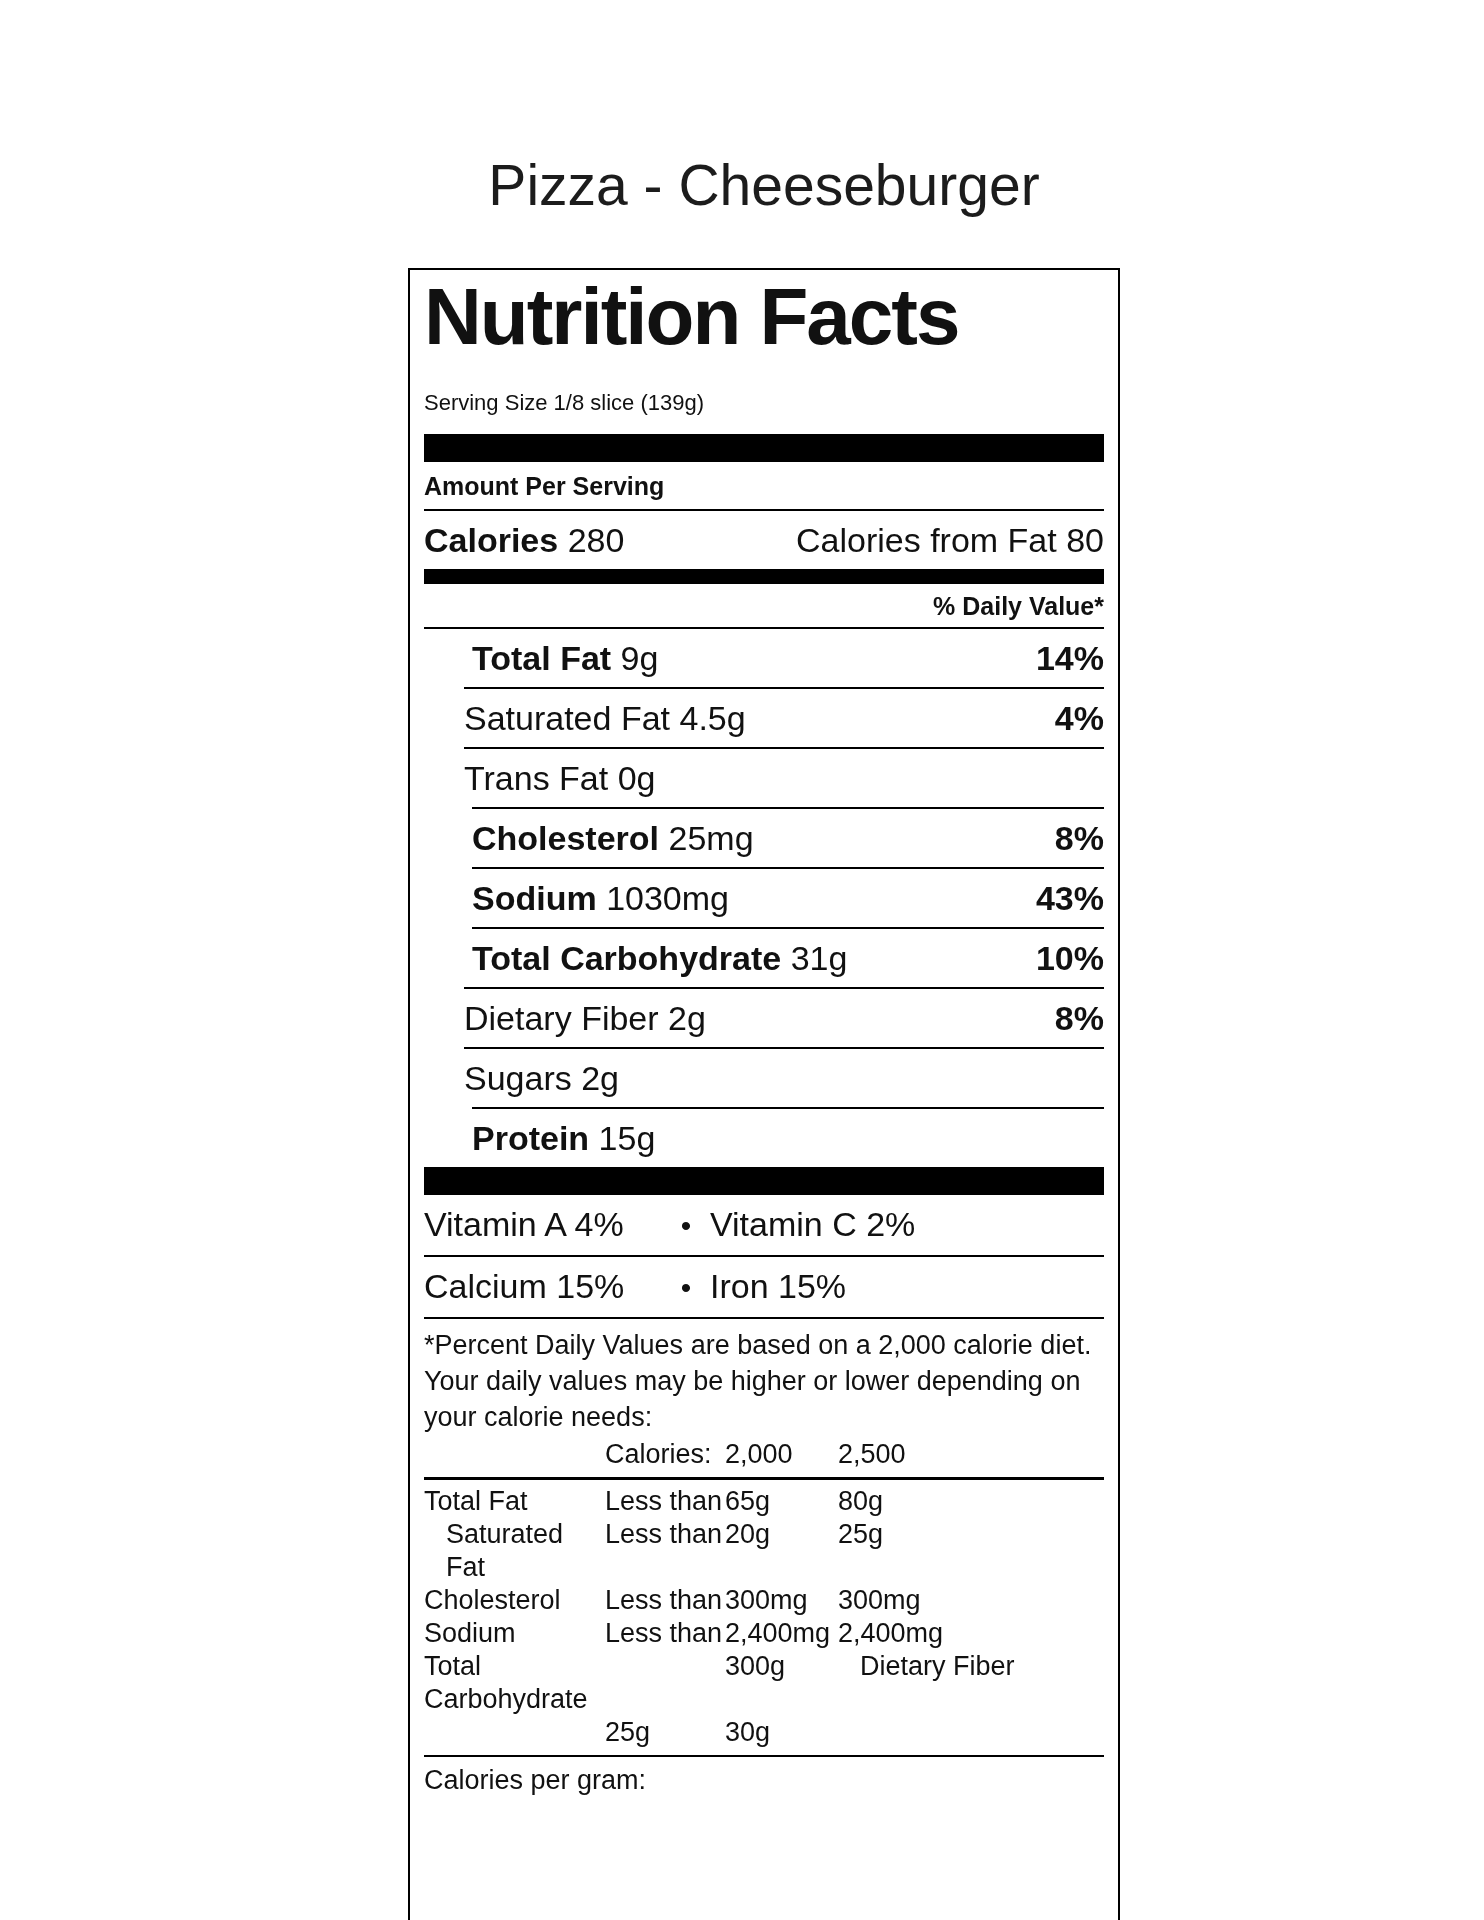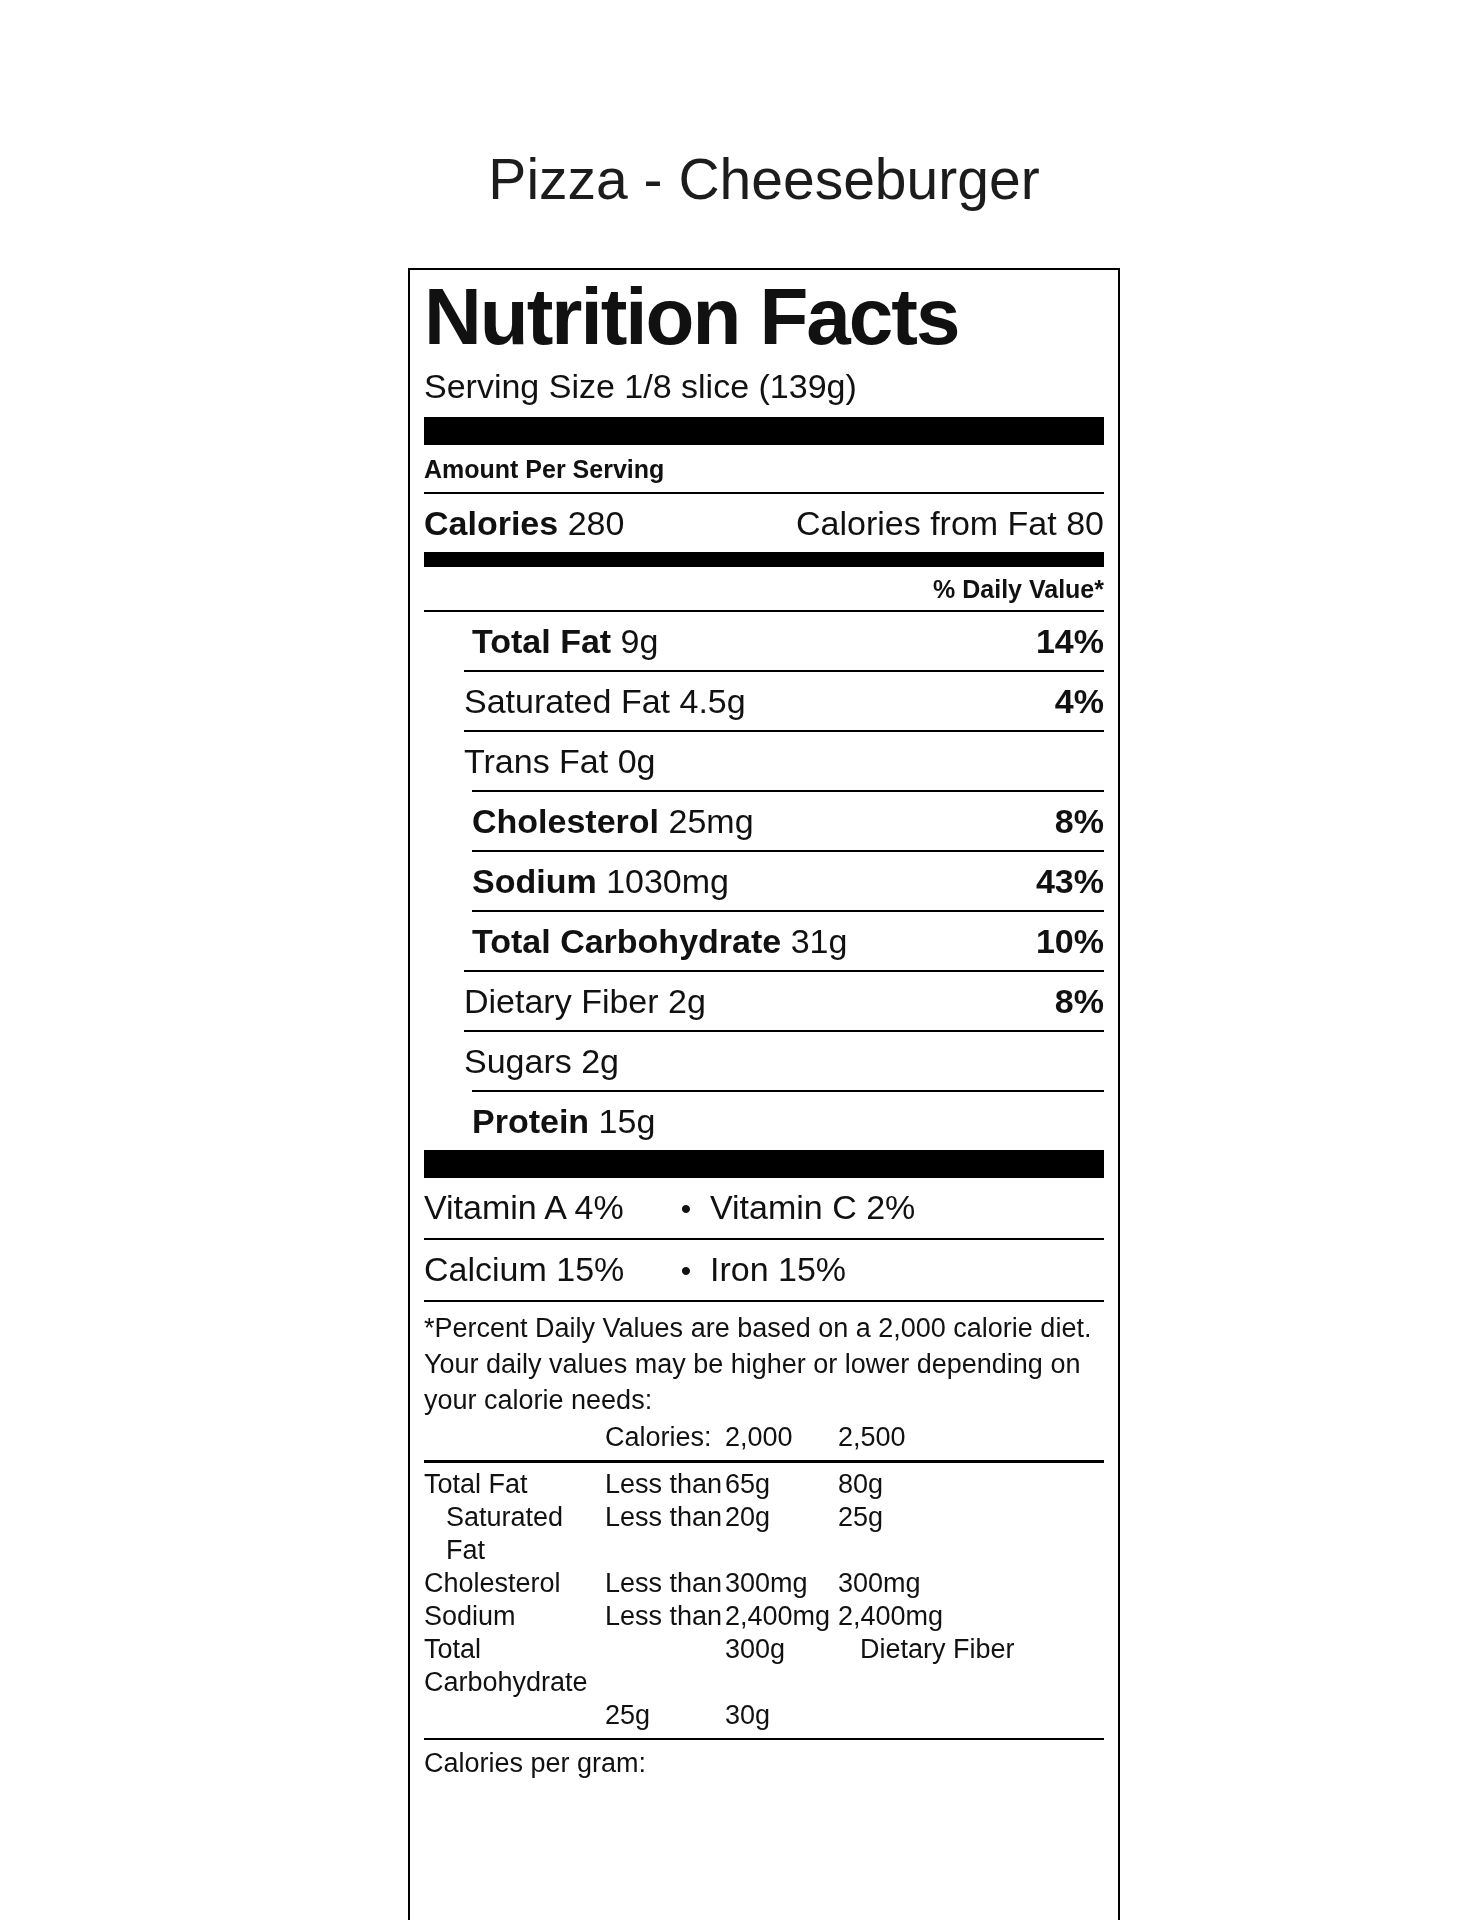--- a/index.html
+++ b/index.html
@@ -7,21 +7,21 @@
   body {
     width: 1484px; height: 1920px;
     font-family: "Liberation Sans", "DejaVu Sans", sans-serif;
     color: #111111;
     position: relative;
   }
   .page { position: absolute; inset: 0; background: #ffffff; }
 
   .food-title {
     position: absolute;
-    left: 408px; top: 146px; width: 712px;
+    left: 408px; top: 152px; width: 712px;
     text-align: center;
     font-size: 57px;
     font-weight: 400;
     color: #1c1c1c;
     letter-spacing: 0px;
   }
 
   .label-box {
     position: absolute;
     left: 408px; top: 268px;
@@ -35,23 +35,23 @@
   .nf-heading {
     font-size: 80px;
     font-weight: 700;
     letter-spacing: -2px;
     line-height: 1.02;
     margin-top: 6px;
     white-space: nowrap;
   }
 
   .serving {
-    font-size: 34px;
+    font-size: 22px;
     line-height: 42px;
-    margin-top: 7px;
+    margin-top: 24px;
   }
 
   .bar { background: #000; width: 100%; }
   .bar-thick { height: 28px; margin-top: 10px; }
   .bar-mid   { height: 15px; }
   .bar-thick2{ height: 28px; }
 
   .aps {
     font-size: 25px; font-weight: 700;
     padding: 10px 0 8px 0;

